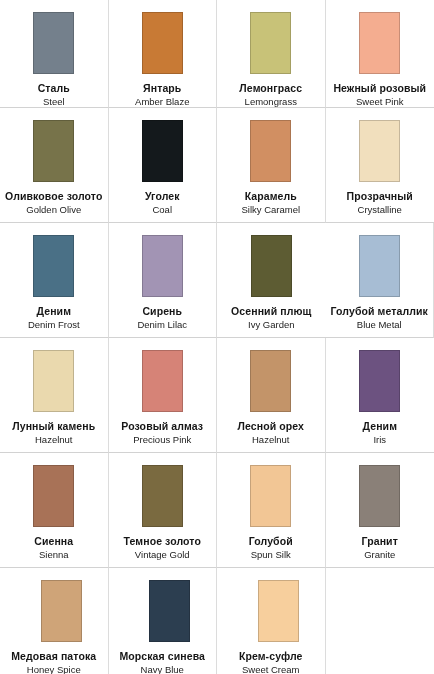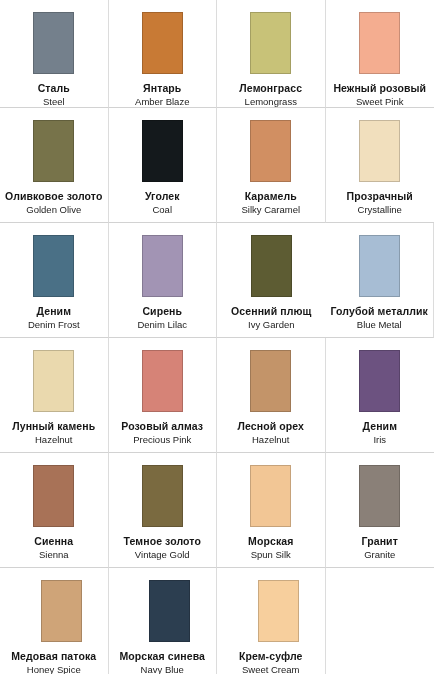--- a/index.html
+++ b/index.html
@@ -199,21 +199,21 @@
     <div class="cell">
       <div class="swatch" style="background: rgb(122, 106, 64);"></div>
       <div class="labels">
         <div class="name-ru">Темное золото</div>
         <div class="name-en">Vintage Gold</div>
       </div>
     </div>
     <div class="cell">
       <div class="swatch" style="background: rgb(242, 198, 149);"></div>
       <div class="labels">
-        <div class="name-ru">Морская</div>
+        <div class="name-ru">Голубой</div>
         <div class="name-en">Spun Silk</div>
       </div>
     </div>
     <div class="cell col-last">
       <div class="swatch" style="background: rgb(138, 128, 120);"></div>
       <div class="labels">
         <div class="name-ru">Гранит</div>
         <div class="name-en">Granite</div>
       </div>
     </div>

